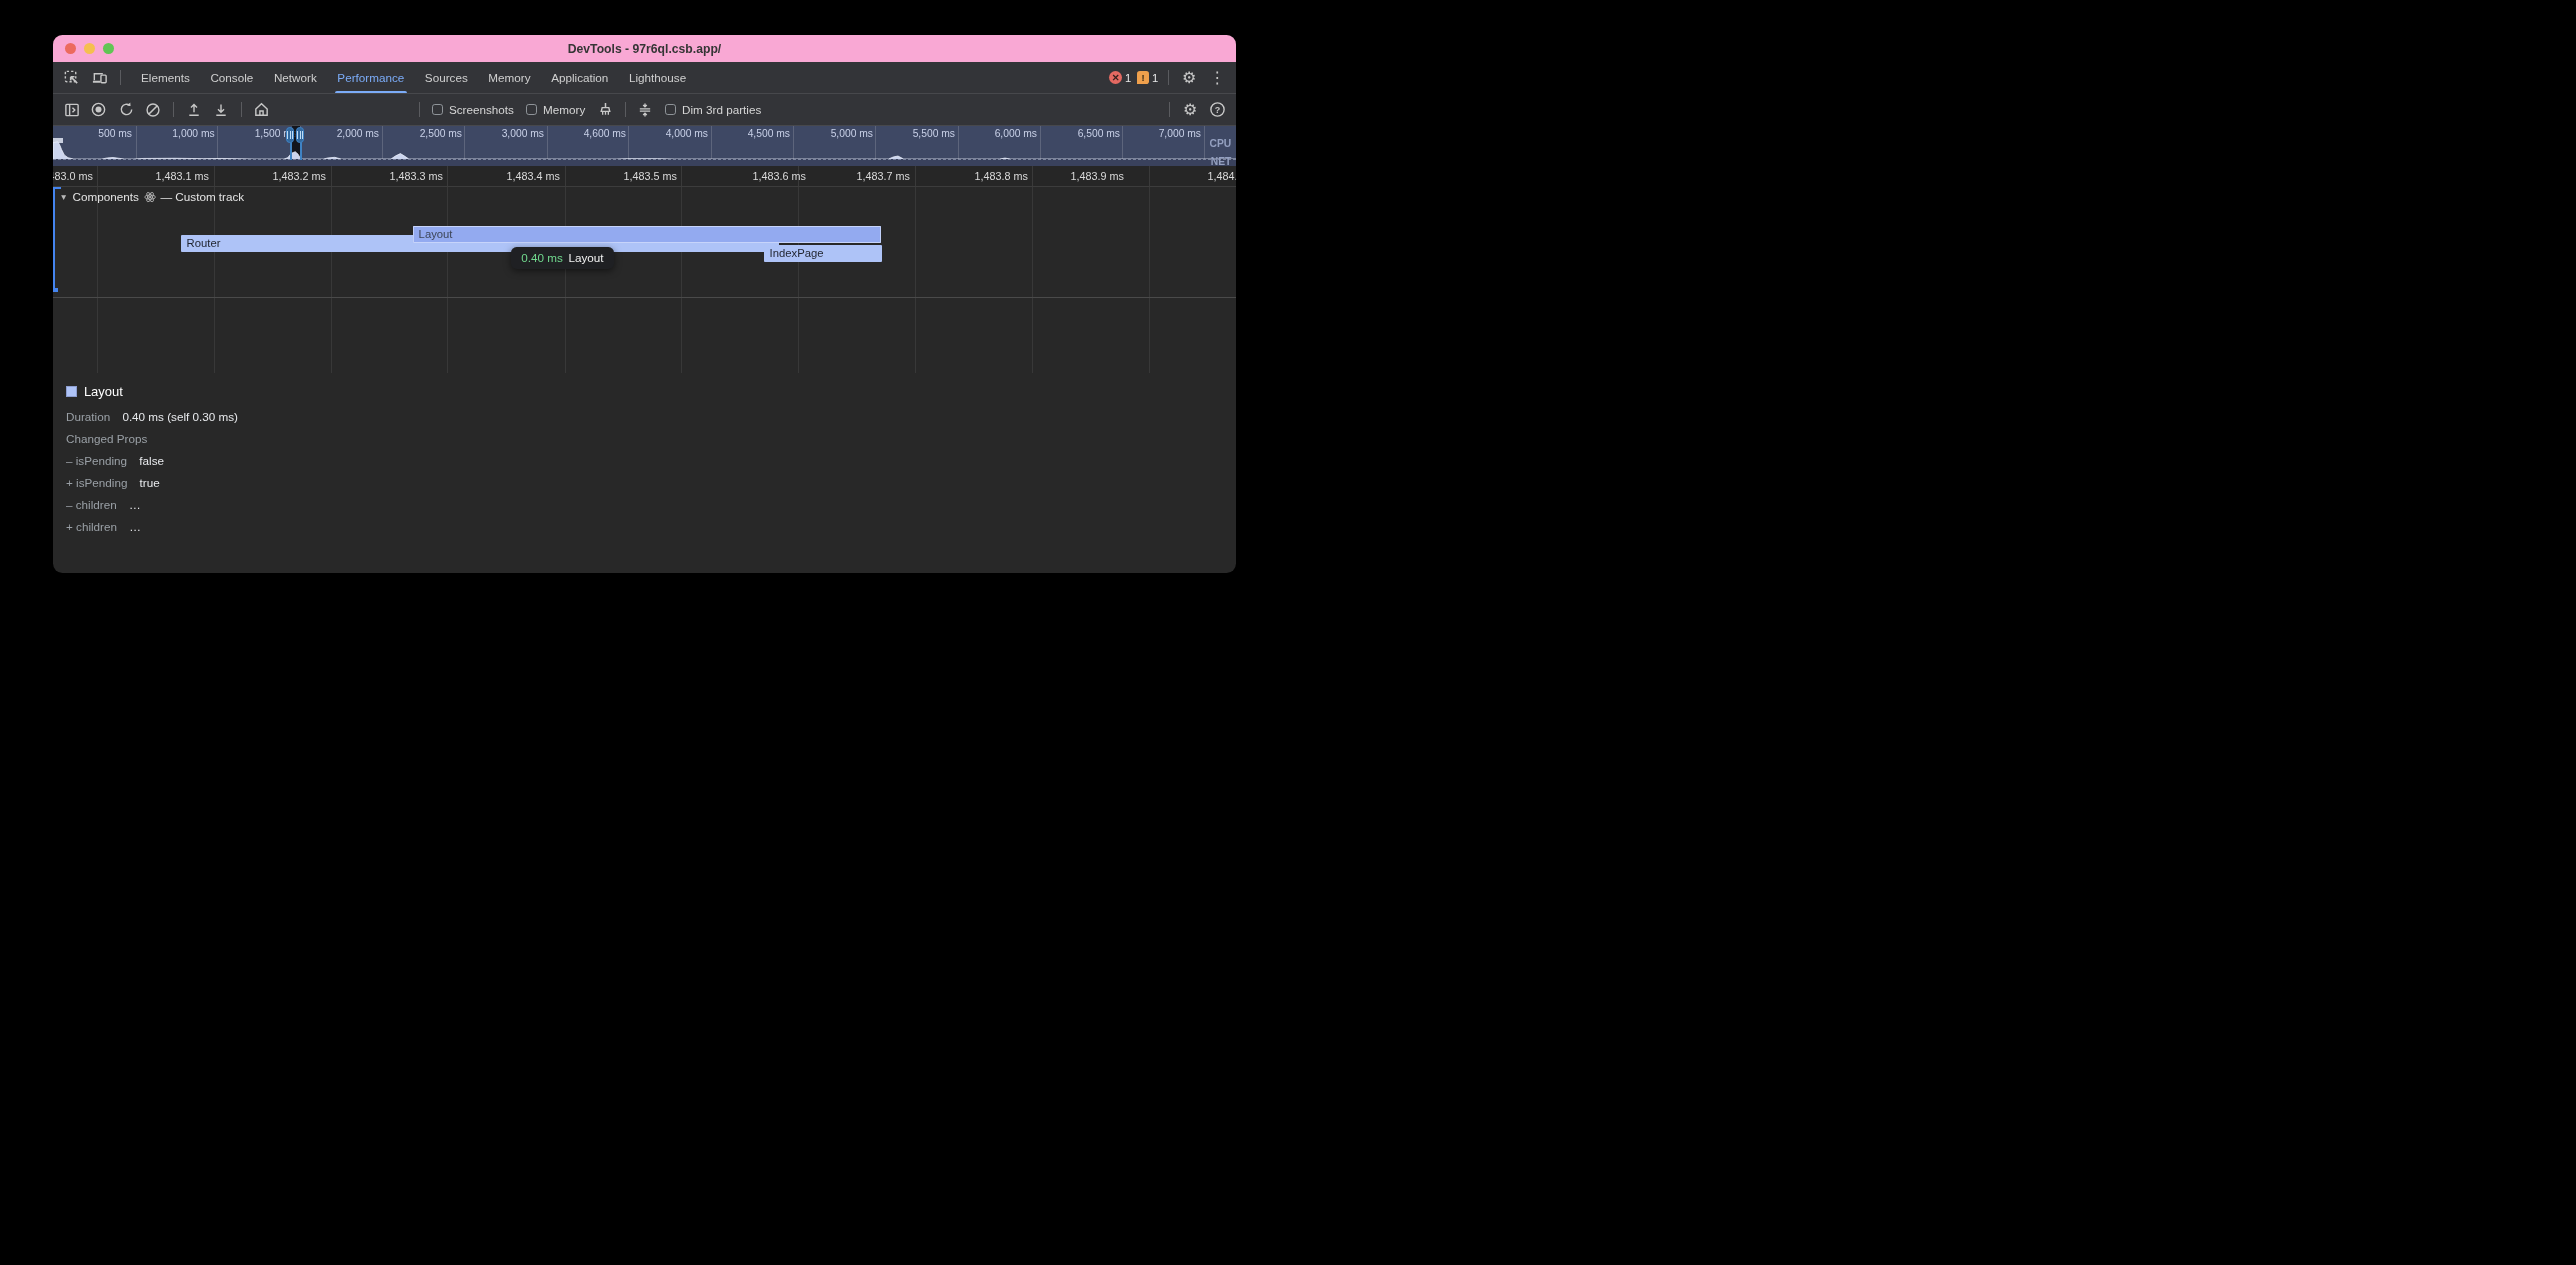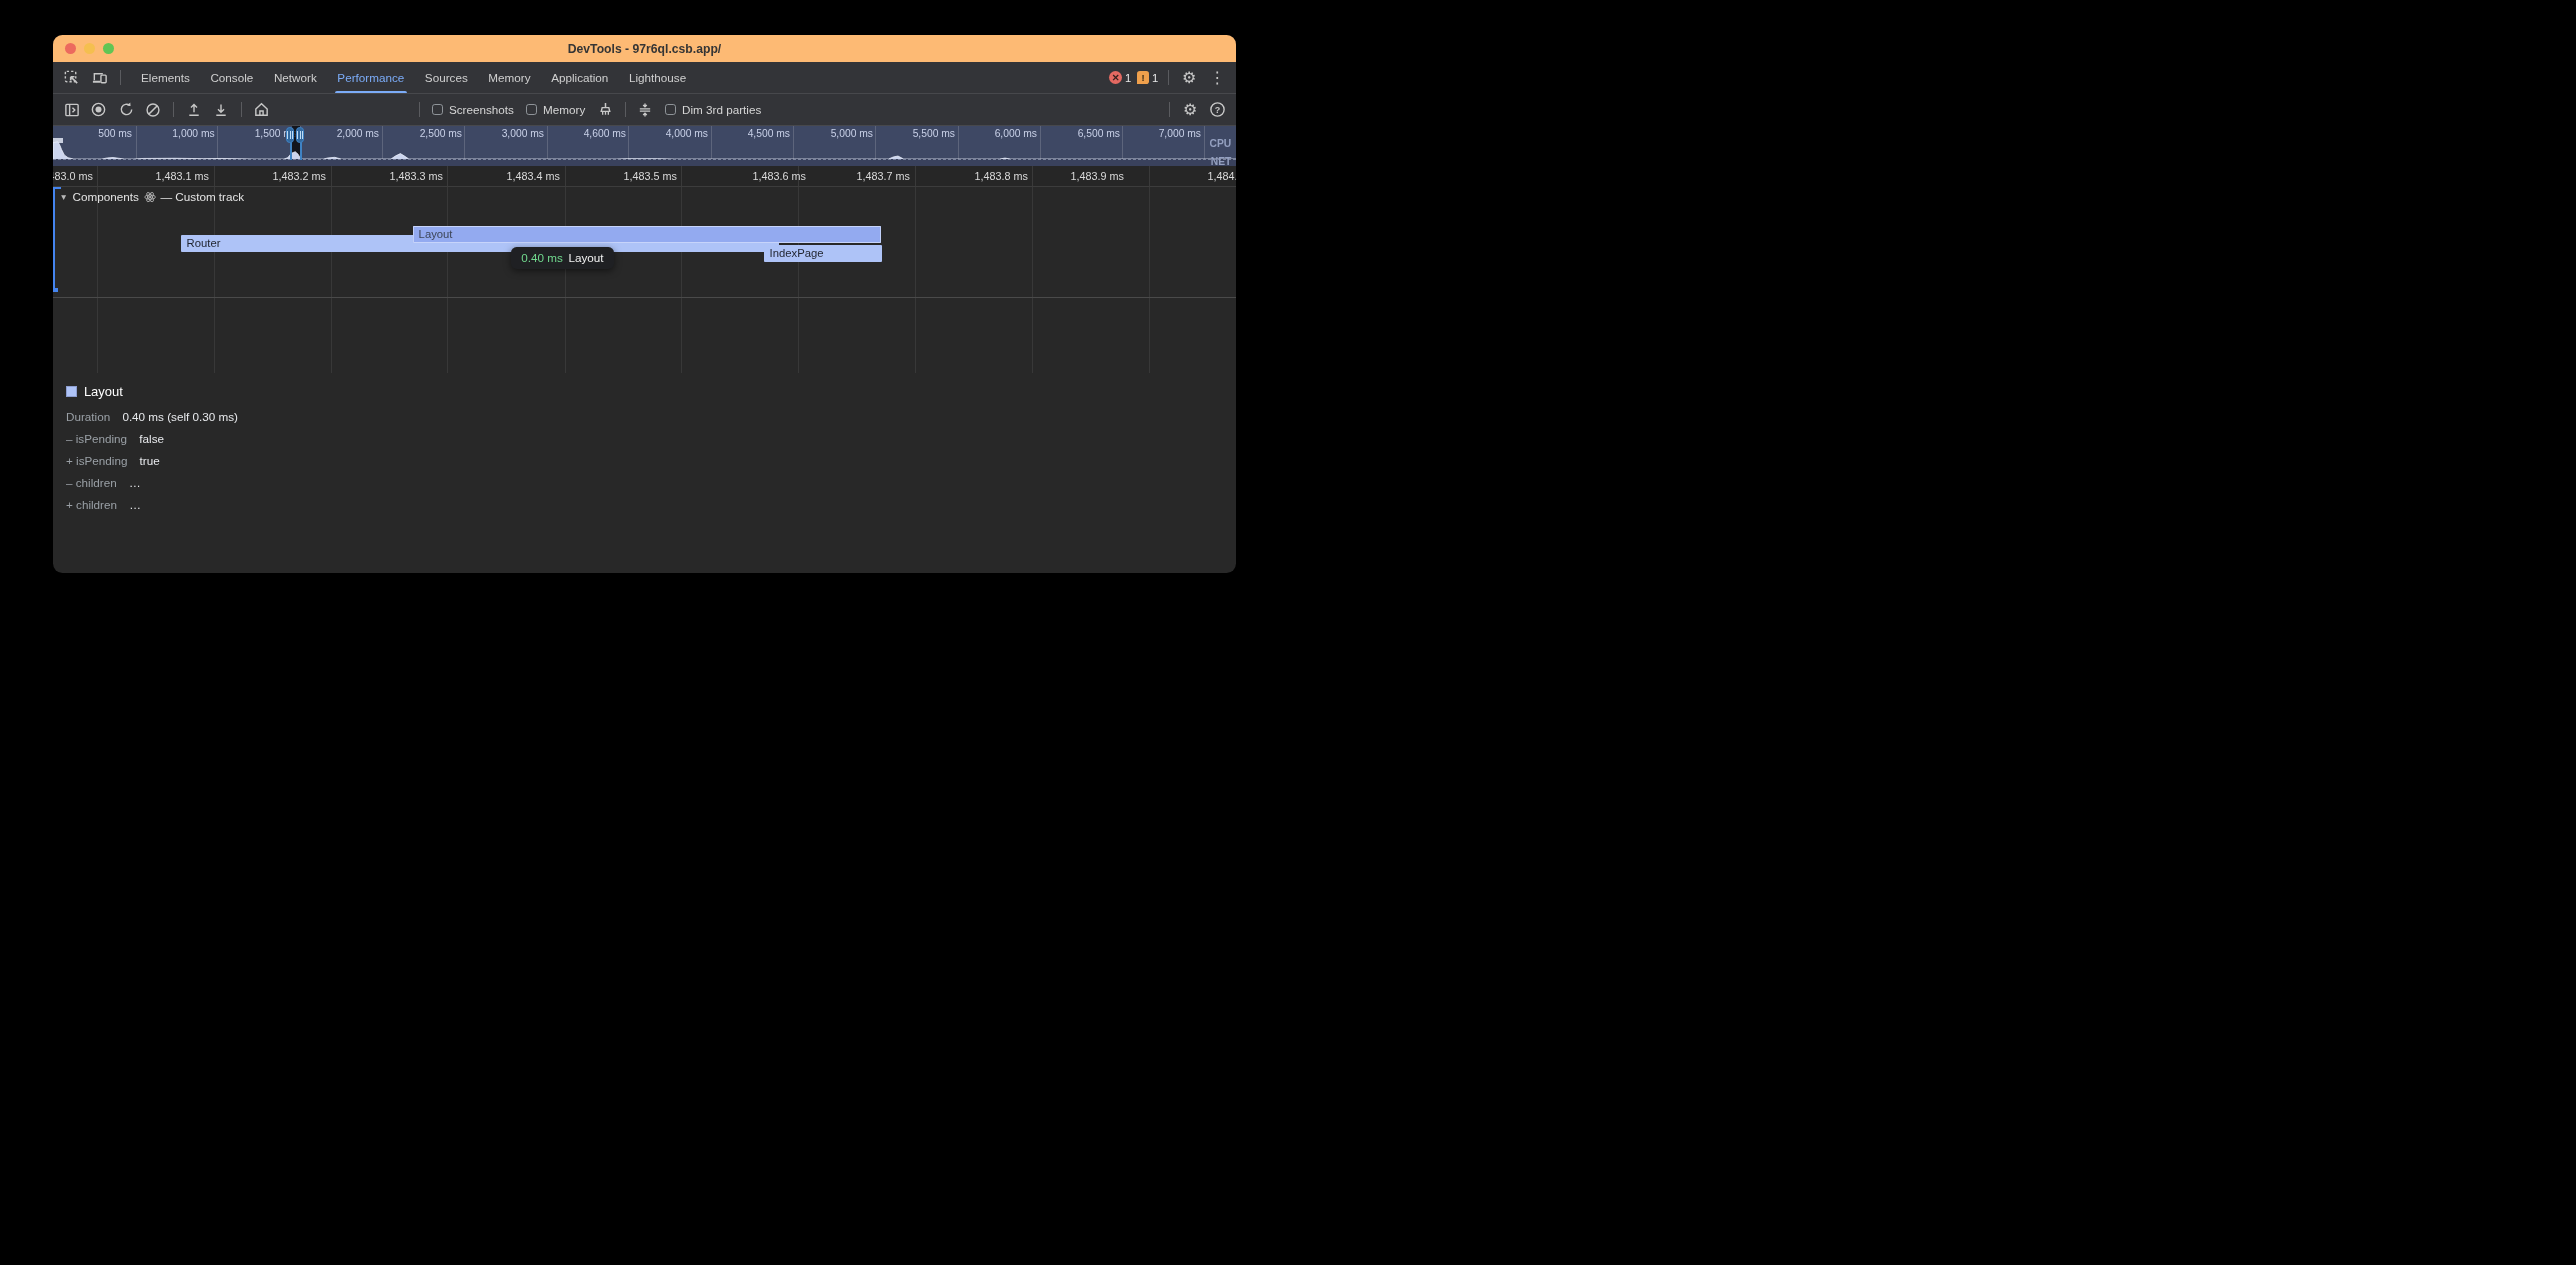--- a/index.html
+++ b/index.html
@@ -4,21 +4,21 @@
 <style>
   * { margin:0; padding:0; box-sizing:border-box; }
   html,body { width:1288px; height:633px; background:#000; font-family:"Liberation Sans",sans-serif; }
   .stage { position:relative; width:1288px; height:633px; background:#000; overflow:hidden; }
 
   .window { position:absolute; left:53px; top:35px; width:1183px; height:538px;
             border-radius:9.4px; overflow:hidden; background:#282828;
             box-shadow:0 23.5px 66px rgba(0,0,0,.75); }
 
   
-  .titlebar { position:relative; height:27px; background:#fdba74; display:flex; align-items:center; justify-content:center; }
+  .titlebar { position:relative; height:27px; background:#f9a8d4; display:flex; align-items:center; justify-content:center; }
   .lights { position:absolute; left:12.2px; top:0; height:27px; display:flex; align-items:center; gap:7.5px; }
   .light { width:11.3px; height:11.3px; border-radius:50%; }
   .light.red{ background:#ec6a5e; } .light.yellow{ background:#f5bf4f; } .light.green{ background:#61c554; }
   .title { font-size:12.2px; font-weight:bold; color:#353535; }
 
   
   .tabbar { height:32px; background:#333438; display:flex; align-items:stretch; border-bottom:0.9px solid #47484c; }
   .tabbar .iconzone { display:flex; align-items:center; gap:5.6px; padding:0 5.6px 0 7.5px; }
   .icon-btn { width:22.5px; height:22.5px; display:flex; align-items:center; justify-content:center; color:#c7c7c7; }
   .vsep { width:0.9px; height:15px; background:#5a5b5f; margin:auto 3.8px; }
@@ -378,20 +378,24 @@
     <div class="summary">
       <div class="sum-title">
         <div class="swatch"></div>
         <span>Layout</span>
       </div>
       <div class="srow">
         <span class="slabel">Duration</span>
         <span class="svalue">0.40 ms (self 0.30 ms)</span>
       </div>
       <div class="srow">
+        <span class="slabel">Changed Props</span>
+        <span class="svalue"></span>
+      </div>
+      <div class="srow">
         <span class="slabel">– isPending</span>
         <span class="svalue">false</span>
       </div>
       <div class="srow">
         <span class="slabel">+ isPending</span>
         <span class="svalue">true</span>
       </div>
       <div class="srow">
         <span class="slabel">– children</span>
         <span class="svalue">…</span>

